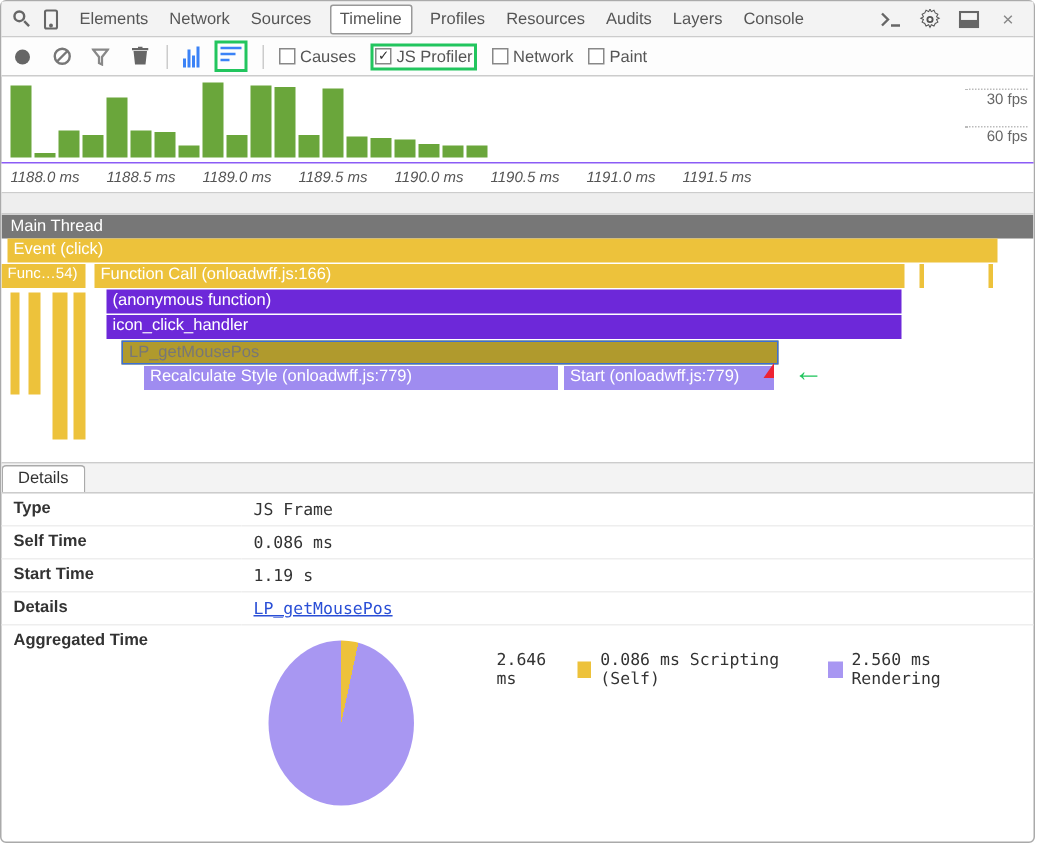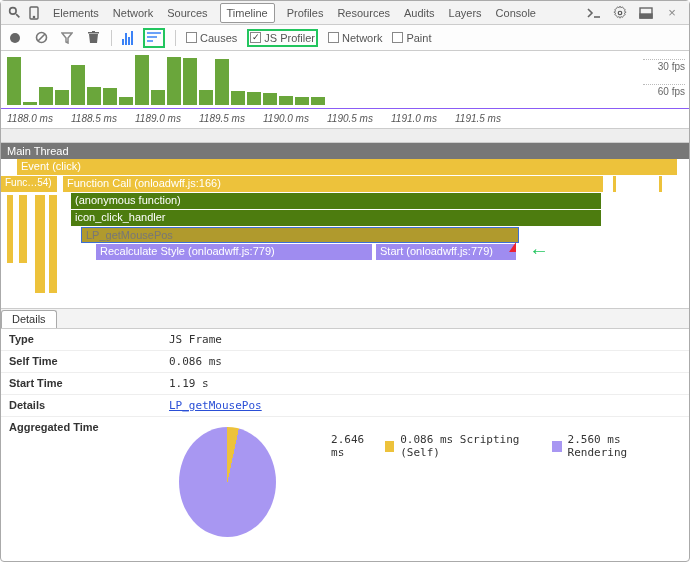--- a/index.html
+++ b/index.html
@@ -36,21 +36,21 @@
   .ruler { height: 20px; border-bottom: 1px solid #ccc; display: flex; align-items: center; padding: 0 6px; font-size: 10px; color: #555; background: #fff; }
   .ruler span { width: 64px; font-style: italic; }
   .scrollstrip { height: 14px; background: #eee; border-bottom: 1px solid #ccc; }
 
   
   .flame { position: relative; height: 166px; background: #fff; border-bottom: 1px solid #ccc; overflow: hidden; }
   .thread-hdr { background: #777; color: #fff; font-size: 11px; padding: 2px 6px; }
   .row { height: 17px; position: relative; font-size: 11px; color: #fff; }
   .bar { position: absolute; top: 0; height: 16px; padding: 1px 4px; overflow: hidden; white-space: nowrap; }
   .yellow { background: #edc23b; }
-  .darkyellow { background: #4d7c0f; }
+  .darkyellow { background: #6d28d9; }
   .olive { background: #b09a2d; border: 1px solid #3b6fd6; }
   .purple { background: #9f8cf0; }
   .tiny { width: 3px; padding: 0; }
   .redtri { position: absolute; width: 0; height: 0; border-left: 7px solid transparent; border-right: 0 solid transparent; border-bottom: 10px solid #e23; }
   .arrow { position: absolute; color: #22c55e; font-size: 20px; font-weight: bold; }
   .smallyellowL { position: absolute; background: #edc23b; }
 
   
   .details-tabs { display: flex; border-bottom: 1px solid #ccc; background: #f3f3f3; height: 20px; }
   .details-tab { border: 1px solid #aaa; border-bottom: none; background: #fff; padding: 2px 10px; font-size: 11px; border-top-left-radius: 3px; border-top-right-radius: 3px; margin-top: 1px; }
@@ -212,21 +212,21 @@
     <span>1190.0 ms</span>
     <span>1190.5 ms</span>
     <span>1191.0 ms</span>
     <span>1191.5 ms</span>
   </div>
   <div class="scrollstrip"></div>
 
   <div class="flame">
     <div class="thread-hdr">Main Thread</div>
     <div class="row">
-      <div class="bar yellow" style="left:16px;width:660px">Event (click)</div>
+      <div class="bar yellow" style="left:4px;width:660px">Event (click)</div>
     </div>
     <div class="row">
       <div class="bar yellow" style="left:0;width:56px;font-size:10px">Func…54)</div>
       <div class="bar yellow" style="left:62px;width:540px">Function Call (onloadwff.js:166)</div>
       <div class="bar yellow tiny" style="left:612px"></div>
       <div class="bar yellow tiny" style="left:658px"></div>
     </div>
     <div class="row">
       <div class="bar darkyellow" style="left:70px;width:530px">(anonymous function)</div>
     </div>

